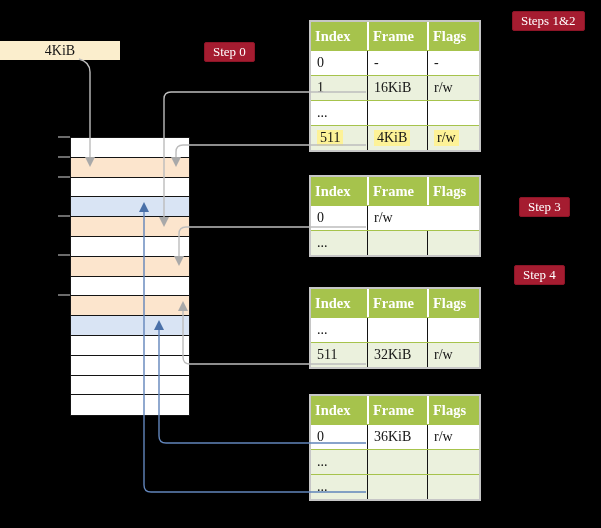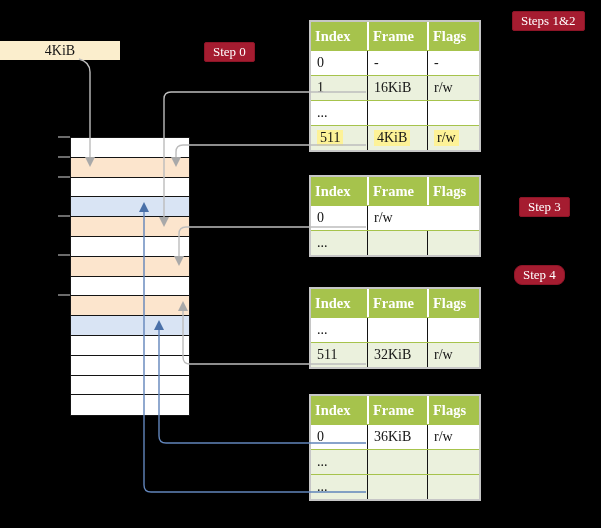--- a/index.html
+++ b/index.html
@@ -18,21 +18,21 @@
   
   .badge{
     position:absolute;background:var(--badge-red);color:#fff;
     font-size:13px;line-height:15px;padding:1px 8px 2px;
     border-radius:2px;border:1px solid var(--badge-edge);
     white-space:nowrap;z-index:2;
   }
   .badge.step0{left:188px;top:42px;margin-left:16px;}
   .badge.steps12{left:512px;top:11px;}
   .badge.step3{left:519px;top:157px;margin-top:40px;}
-  .badge.step4{left:514px;top:265px;border-radius:8px;}
+  .badge.step4{left:514px;top:265px;}
   
   .memstack{
     position:absolute;left:70px;top:137px;width:120px;z-index:1;
     border:1.6px solid var(--cell-border);box-sizing:border-box;
   }
   .mrow{height:19.8px;box-sizing:border-box;border-bottom:1.6px solid var(--cell-border);background:#fff;}
   .mrow:last-child{border-bottom:none;}
   .mrow.peach{background:var(--peach);}
   .mrow.blue{background:var(--blue-row);}
   .mrow.white{background:#fff;}

